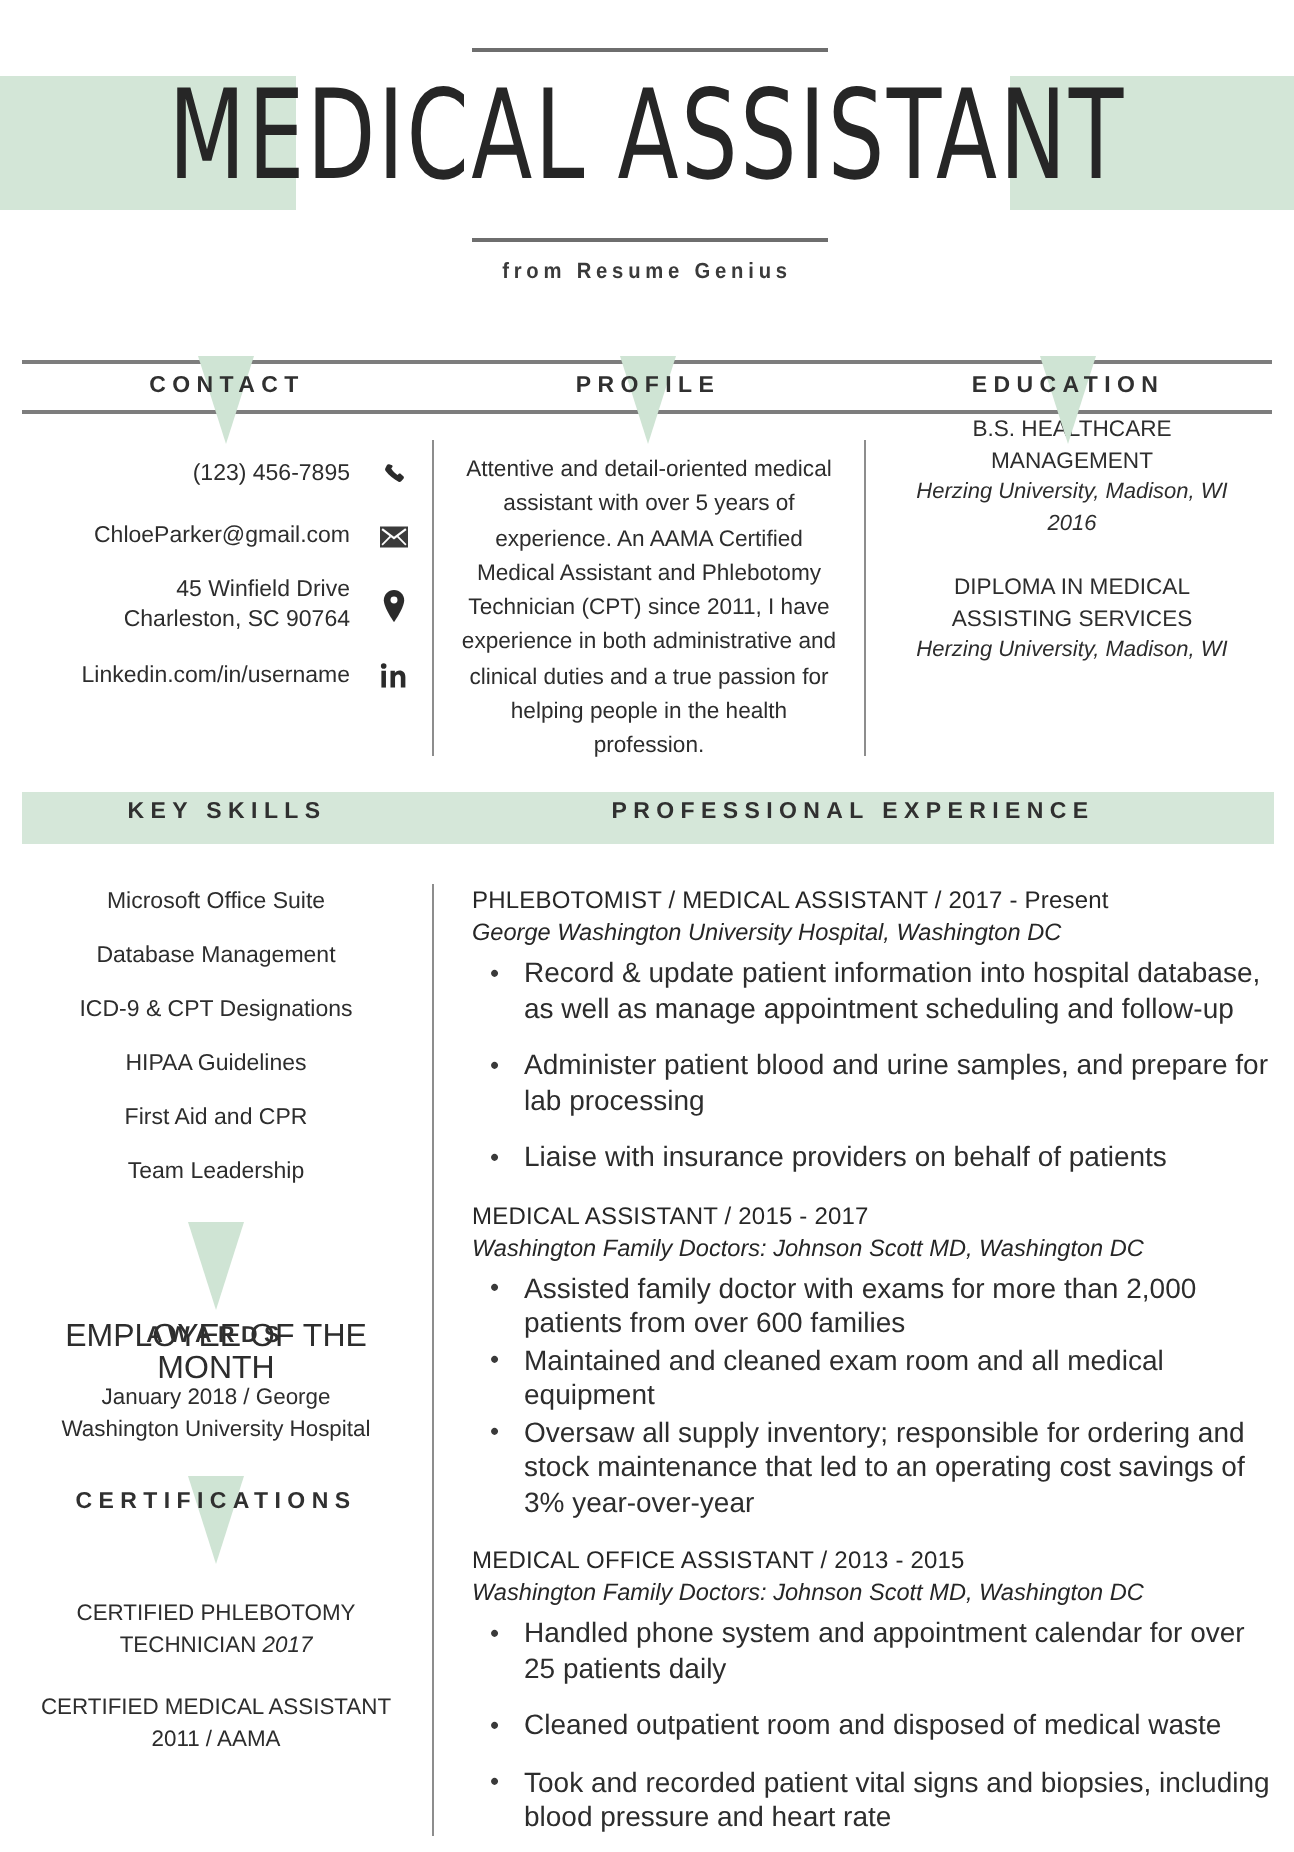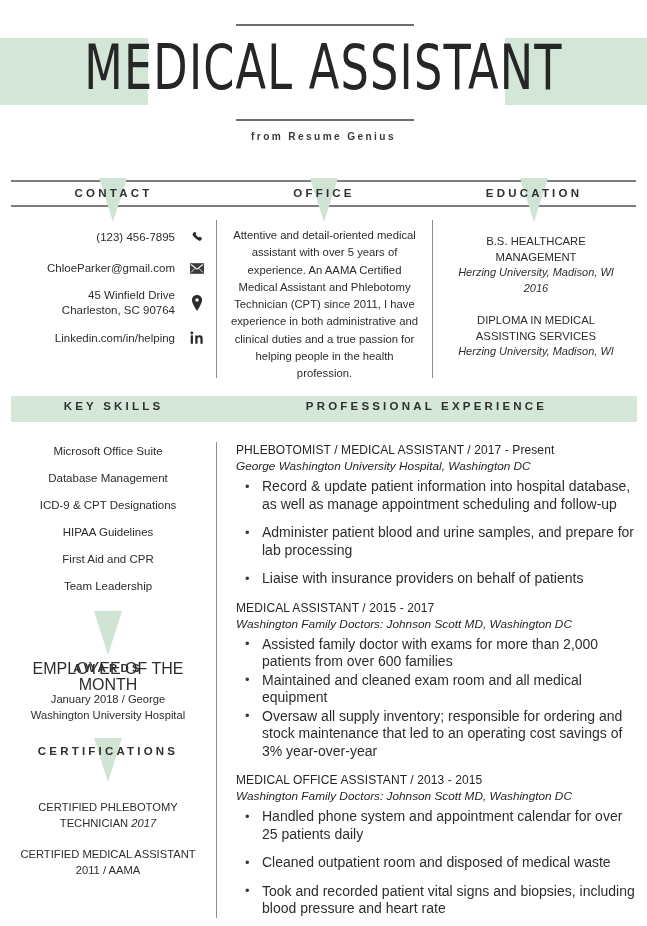--- a/index.html
+++ b/index.html
@@ -158,21 +158,21 @@
     width: 193px;
     font-size: 11.3px;
     line-height: 17.3px;
     text-align: center;
     color: #2d2d2d;
   }
 
   
   #education-list {
     position: absolute;
-    top: 234px;
+    top: 208px;
     left: 438px;
     width: 196px;
     text-align: center;
   }
   .edu-entry { margin-bottom: 17px; }
   .edu-degree {
     font-size: 11.3px;
     line-height: 15.5px;
     color: #2d2d2d;
   }
@@ -347,21 +347,21 @@
   </div>
 
   <div id="top-rule-1"></div>
   <div id="top-rule-2"></div>
 
   <div class="tri" id="tri-contact"></div>
   <div class="tri" id="tri-profile"></div>
   <div class="tri" id="tri-education"></div>
 
   <div class="sec-head" id="head-contact">CONTACT</div>
-  <div class="sec-head" id="head-profile">OFFICE</div>
+  <div class="sec-head" id="head-profile">PROFILE</div>
   <div class="sec-head" id="head-education">EDUCATION</div>
 
   <div id="vdiv-1"></div>
   <div id="vdiv-2"></div>
 
   <div id="contact-list">
 
     <div class="contact-row">
       <div class="contact-text">(123) 456-7895</div>
       <div class="contact-icon">
@@ -389,21 +389,21 @@
       </div>
       <div class="contact-icon">
         <svg width="12" height="16" viewBox="0 0 16 22" fill="#2b2b2b">
           <path d="M8 0C4.1 0 1 3.1 1 7c0 5.2 7 15 7 15s7-9.8 7-15c0-3.9-3.1-7-7-7z"></path>
           <circle cx="8" cy="6.8" r="2.4" fill="#ffffff"></circle>
         </svg>
       </div>
     </div>
 
     <div class="contact-row">
-      <div class="contact-text">Linkedin.com/in/helping</div>
+      <div class="contact-text">Linkedin.com/in/username</div>
       <div class="contact-icon">
         <svg width="14" height="14" viewBox="0 0 16 16" fill="#2b2b2b">
           <rect x="0.8" y="5" width="2.6" height="9.6"></rect>
           <circle cx="2.1" cy="2.3" r="1.6"></circle>
           <path d="M6 5h2.5v1.3c.5-.9 1.5-1.5 2.7-1.5 2 0 3.3 1.3 3.3 3.7v6.1h-2.6V9c0-1.2-.5-1.9-1.5-1.9-1 0-1.8.7-1.8 2v5.5H6V5z"></path>
         </svg>
       </div>
     </div>
 
   </div>

